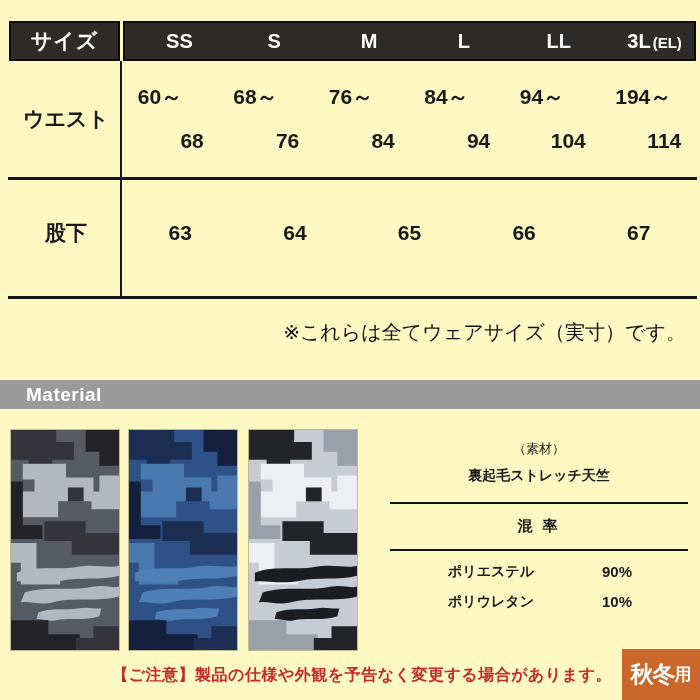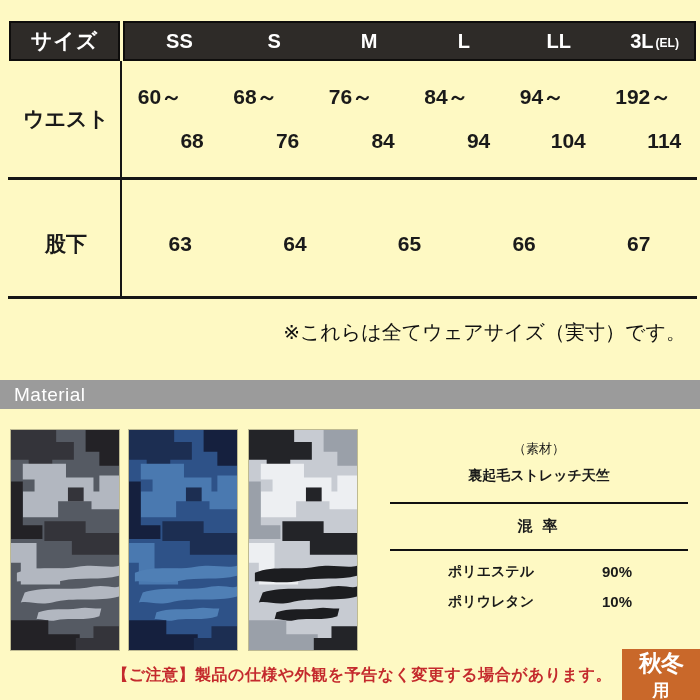--- a/index.html
+++ b/index.html
@@ -11,41 +11,41 @@
   
   .hdr-box {
     position:absolute; top:21px; height:40px;
     background:var(--header-bg,#2e2b28); border:2px solid #0e0d0c;
     display:flex; align-items:center; justify-content:center;
   }
   .hdr-corner { left:9px; width:111px; }
   .hdr-sizes  { left:123px; width:573px; justify-content:stretch; }
   .hdr-corner span { color:#fff; font-weight:700; font-size:21px; letter-spacing:1px; }
   .hcell { flex:1; display:flex; align-items:center; justify-content:center; color:#fff; font-weight:700; font-size:20px;padding-left:16px; }
-  .hcell .sub { font-size:12px; font-weight:700; margin-left:2px; margin-top:3px; }
+  .hcell .sub { font-size:15px; font-weight:700; margin-left:2px; margin-top:3px; }
   .vline { position:absolute; left:120px; top:61px; width:2px; height:236px; background:var(--table-line,#161616); }
   .hline { position:absolute; left:8px; width:689px; height:3px; background:var(--table-line,#161616); }
   .hline.h1 { top:177px; } .hline.h2 { top:296px; }
   .trow { position:absolute; left:9px; width:687px; display:flex; }
   .trow.waist  { top:63px;  height:112px; }
-  .trow.inseam { top:187px; height:114px; }
+  .trow.inseam { top:176px; height:114px; }
   .rlabel { width:114px; display:flex; align-items:center; justify-content:center; font-weight:700; font-size:21px; }
   .vals { flex:1; display:flex; }
   .vcell { flex:1; display:flex; align-items:center; justify-content:center; font-weight:700; font-size:21px; }
   .wstack { display:flex; flex-direction:column; width:66px; }
   .wstack .w1 { text-align:left;  line-height:26px; margin-bottom:18px; }
   .wstack .w2 { text-align:right; line-height:26px; }
   
   .note { position:absolute; top:321px; right:14px; font-size:20px; line-height:22px; color:#111; }
   
   .material-bar {
     position:absolute; top:380px; left:0; width:700px; height:29px;
     background:var(--bar-bg,#9b9b9b); display:flex; align-items:center;
   }
-  .material-bar span { color:#fff; font-weight:400; font-size:19px; padding-left:14px; letter-spacing:0.5px; }
+  .material-bar span { color:#fff; font-weight:700; font-size:19px; padding-left:26px; letter-spacing:0.5px; }
   
   .swatch {
     position:absolute; top:429px; width:110px; height:222px;
     border:1px solid rgba(0,0,0,0.25); display:block;
   }
   .swatch.s0 { left:10px; } .swatch.s1 { left:128px; } .swatch.s2 { left:248px; }
   
   .mat-info { position:absolute; left:390px; top:430px; width:298px; text-align:center; }
   .mi-label  { font-size:13px; margin-top:10px; }
   .mi-fabric { font-size:14px; font-weight:600; margin-top:9px; }
@@ -55,21 +55,21 @@
   .mi-row { display:flex; justify-content:space-between; padding:0 56px 0 58px; margin-top:12px; }
   .mi-row .mname { font-size:14px; font-weight:600; }
   .mi-row .mpct  { font-size:15px; font-weight:700; }
   
   .footer-notice {
     position:absolute; top:665px; right:88px; font-size:16px; font-weight:700;
     color:var(--notice-red,#c42a2d); letter-spacing:0.5px;
   }
   .badge {
     position:absolute; top:649px; right:0; width:78px; height:51px;
-    background:var(--badge-bg,#c9682a); display:flex; align-items:center; justify-content:center;flex-direction:column;
+    background:var(--badge-bg,#c9682a); display:flex; align-items:center; justify-content:center;
   }
   .badge .b-main { color:#fff; font-weight:800; font-size:23px; letter-spacing:-1px; }
   .badge .b-sub  { color:#fff; font-weight:800; font-size:17px; }
   .defs-svg { position:absolute; width:0; height:0; }
 </style>
 </head>
 <body>
 
 <div class="page">
 
@@ -131,21 +131,21 @@
           </div>
         </div>
       <div class="vcell">
           <div class="wstack">
             <span class="w1">94～</span>
             <span class="w2">104</span>
           </div>
         </div>
       <div class="vcell">
           <div class="wstack">
-            <span class="w1">192～</span>
+            <span class="w1">194～</span>
             <span class="w2">114</span>
           </div>
         </div>
     </div>
   </div>
 
   <div class="hline h1"></div>
 
   <div class="trow inseam">
     <div class="rlabel">股下</div>

